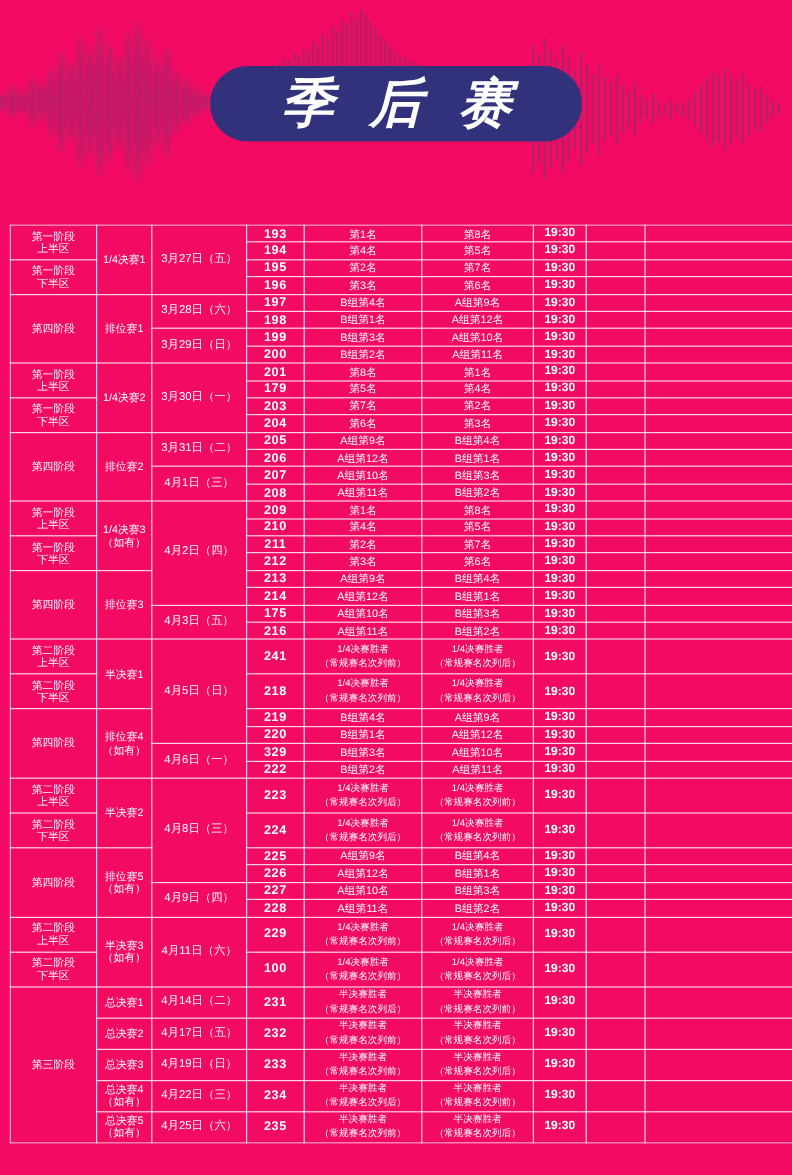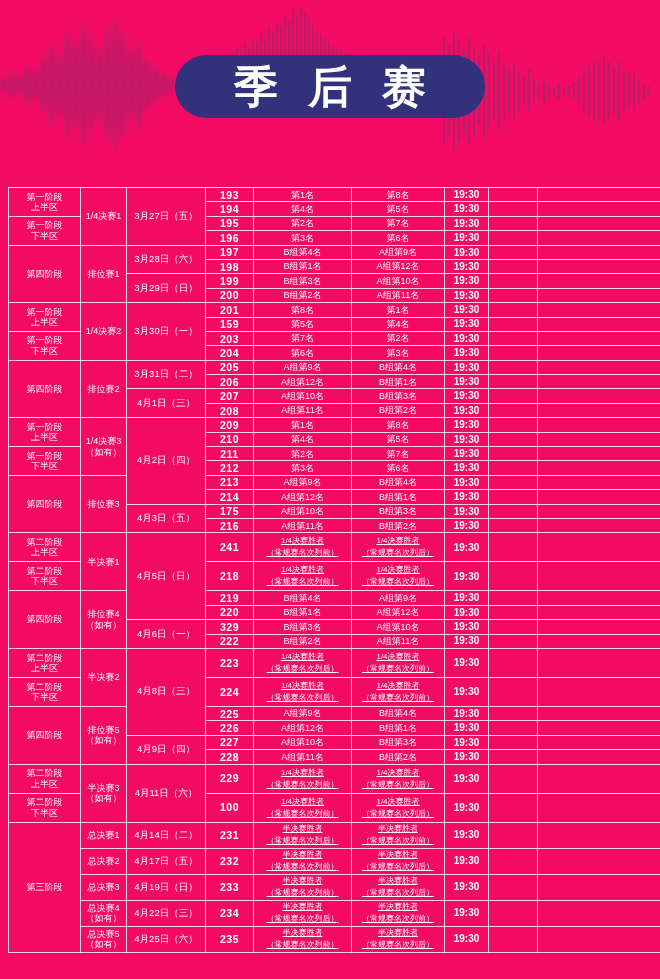--- a/index.html
+++ b/index.html
@@ -36,21 +36,21 @@
     color:#fff;text-align:center;vertical-align:middle;
     padding:0;font-size:9px;font-weight:500;line-height:1.15;
     white-space:pre-line;overflow:hidden;
   }
   tr.s{height:14.4px;}
   tr.t{height:29px;}
   tr.f{height:26px;}
   td.c-no{font-size:10.5px;font-weight:700;letter-spacing:.5px;}
   td.c-time{font-size:10px;font-weight:600;}
   td.c-date{font-size:9.5px;}
-  td.two{font-size:8px;line-height:1.5;text-decoration:underline;}
+  td.two{font-size:8px;line-height:1.5;}
 </style>
 </head>
 <body style="background: rgb(243, 11, 99);">
 
 <div id="wave-left" class="wave">
     <i style="height: 16px; background: rgb(168, 36, 106);"></i>
     <i style="height: 28px; background: rgb(168, 36, 106);"></i>
     <i style="height: 20px; background: rgb(168, 36, 106);"></i>
     <i style="height: 42px; background: rgb(168, 36, 106);"></i>
     <i style="height: 32px; background: rgb(168, 36, 106);"></i>
@@ -143,21 +143,21 @@
     <i style="height: 60px; background: rgb(168, 36, 106);"></i>
     <i style="height: 44px; background: rgb(168, 36, 106);"></i>
     <i style="height: 34px; background: rgb(168, 36, 106);"></i>
     <i style="height: 38px; background: rgb(168, 36, 106);"></i>
     <i style="height: 24px; background: rgb(168, 36, 106);"></i>
     <i style="height: 16px; background: rgb(168, 36, 106);"></i>
     <i style="height: 10px; background: rgb(168, 36, 106);"></i>
   </div>
 
 <div id="title-pill" style="background: rgb(50, 49, 124);">
-  <span style="color: rgb(255, 255, 255);">季后赛</span>
+  <span style="color: rgb(255, 255, 255); font-style: italic;">季后赛</span>
 </div>
 
 <div id="table-wrap">
   <table id="schedule">
     <colgroup>
       <col style="width:72px">
         <col style="width:46px">
         <col style="width:79px">
       <col style="width:48px">
         <col style="width:98px">
@@ -247,21 +247,21 @@
           <td class="c-round" rowspan="4">1/4决赛2</td>
           <td class="c-date" rowspan="4">3月30日（一）</td>
           <td class="c-no">201</td>
           <td class="c-team">第8名</td>
           <td class="c-team">第1名</td>
           <td class="c-time">19:30</td>
           <td class="c-b1"></td>
           <td class="c-b2"></td>
         </tr>
         <tr class="s">
-          <td class="c-no">159</td>
+          <td class="c-no">179</td>
           <td class="c-team">第5名</td>
           <td class="c-team">第4名</td>
           <td class="c-time">19:30</td>
           <td class="c-b1"></td>
           <td class="c-b2"></td>
         </tr>
         <tr class="s">
           <td class="c-stage" rowspan="2">第一阶段
 下半区</td>
           <td class="c-no">203</td>

